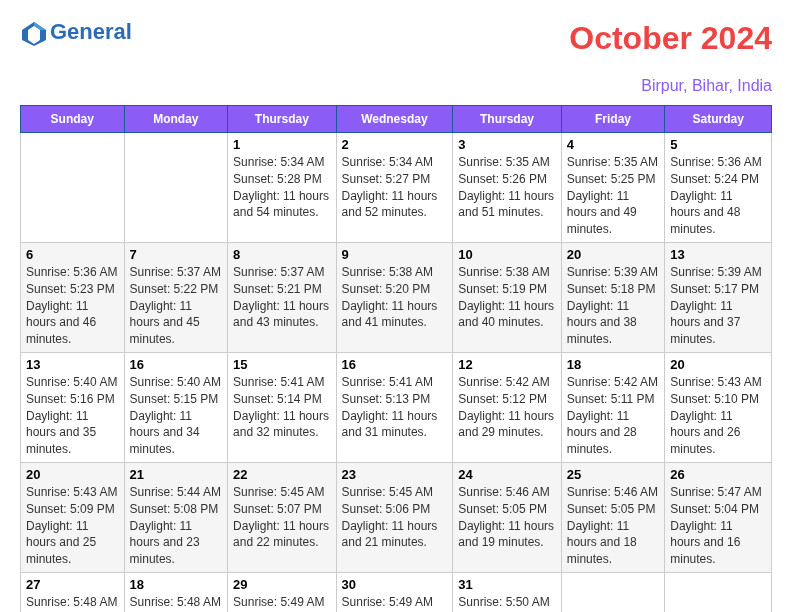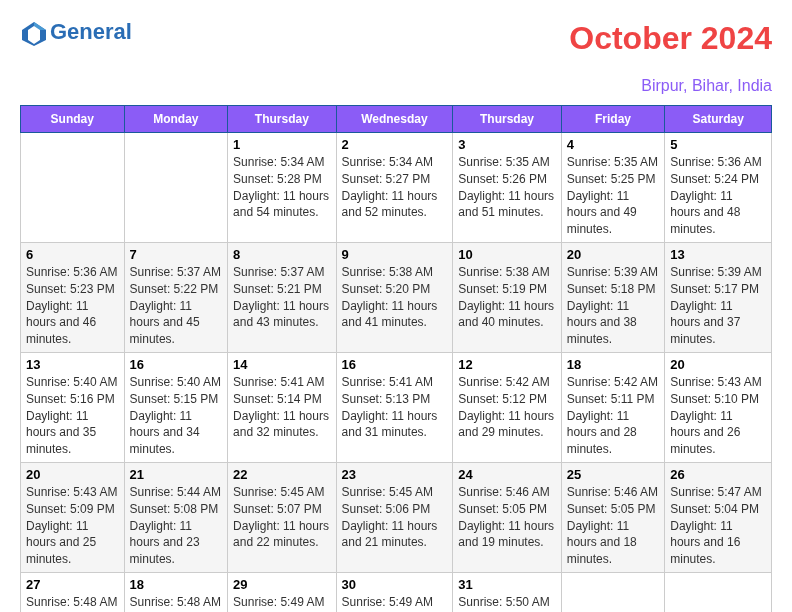--- a/index.html
+++ b/index.html
@@ -176,21 +176,21 @@
       <tr>
         <td>
           <span class="day-number">13</span>
           <div class="day-info">Sunrise: 5:40 AM<br>Sunset: 5:16 PM<br>Daylight: 11 hours and 35 minutes.</div>
         </td>
         <td>
           <span class="day-number">16</span>
           <div class="day-info">Sunrise: 5:40 AM<br>Sunset: 5:15 PM<br>Daylight: 11 hours and 34 minutes.</div>
         </td>
         <td>
-          <span class="day-number">14</span>
+          <span class="day-number">15</span>
           <div class="day-info">Sunrise: 5:41 AM<br>Sunset: 5:14 PM<br>Daylight: 11 hours and 32 minutes.</div>
         </td>
         <td>
           <span class="day-number">16</span>
           <div class="day-info">Sunrise: 5:41 AM<br>Sunset: 5:13 PM<br>Daylight: 11 hours and 31 minutes.</div>
         </td>
         <td>
           <span class="day-number">12</span>
           <div class="day-info">Sunrise: 5:42 AM<br>Sunset: 5:12 PM<br>Daylight: 11 hours and 29 minutes.</div>
         </td>

